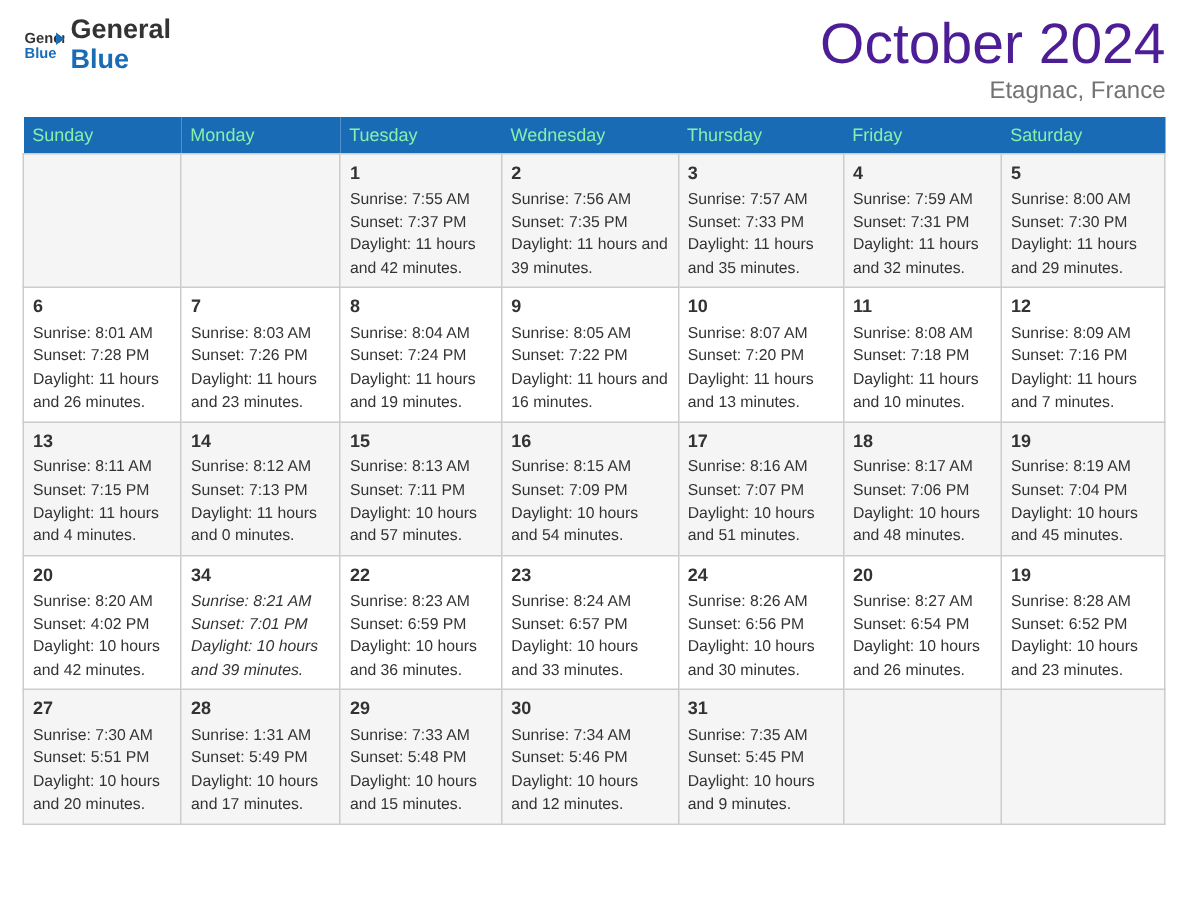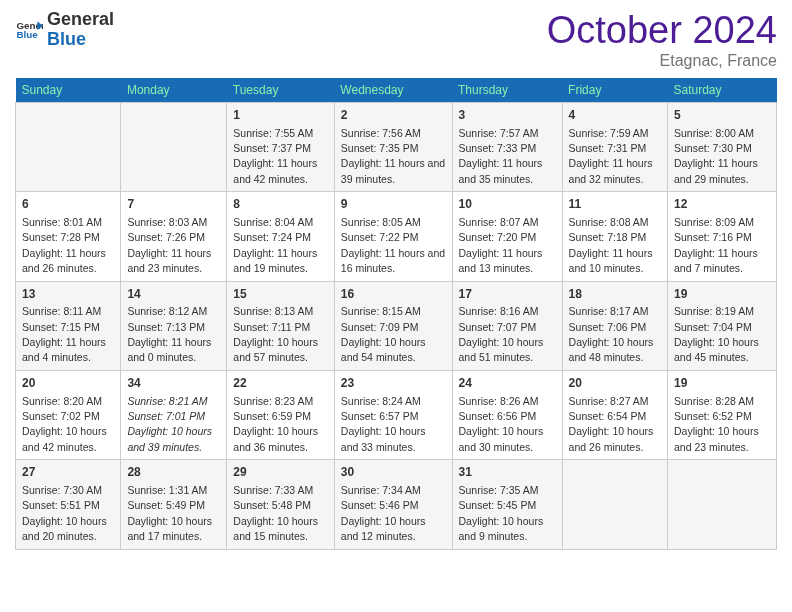--- a/index.html
+++ b/index.html
@@ -186,21 +186,21 @@
 Daylight: 10 hours and 51 minutes.</span></td>
         <td><span class="day-num">18</span><span class="day-info" style="white-space: pre-line;">Sunrise: 8:17 AM
 Sunset: 7:06 PM
 Daylight: 10 hours and 48 minutes.</span></td>
         <td><span class="day-num">19</span><span class="day-info" style="white-space: pre-line;">Sunrise: 8:19 AM
 Sunset: 7:04 PM
 Daylight: 10 hours and 45 minutes.</span></td>
       </tr>
       <tr>
         <td><span class="day-num">20</span><span class="day-info" style="white-space: pre-line;">Sunrise: 8:20 AM
-Sunset: 7:02 PM
+Sunset: 4:02 PM
 Daylight: 10 hours and 42 minutes.</span></td>
         <td><span class="day-num">34</span><span class="day-info" style="white-space: pre-line; font-style: italic;">Sunrise: 8:21 AM
 Sunset: 7:01 PM
 Daylight: 10 hours and 39 minutes.</span></td>
         <td><span class="day-num">22</span><span class="day-info" style="white-space: pre-line; text-align: center;">Sunrise: 8:23 AM
 Sunset: 6:59 PM
 Daylight: 10 hours and 36 minutes.</span></td>
         <td><span class="day-num">23</span><span class="day-info" style="white-space: pre-line;">Sunrise: 8:24 AM
 Sunset: 6:57 PM
 Daylight: 10 hours and 33 minutes.</span></td>

